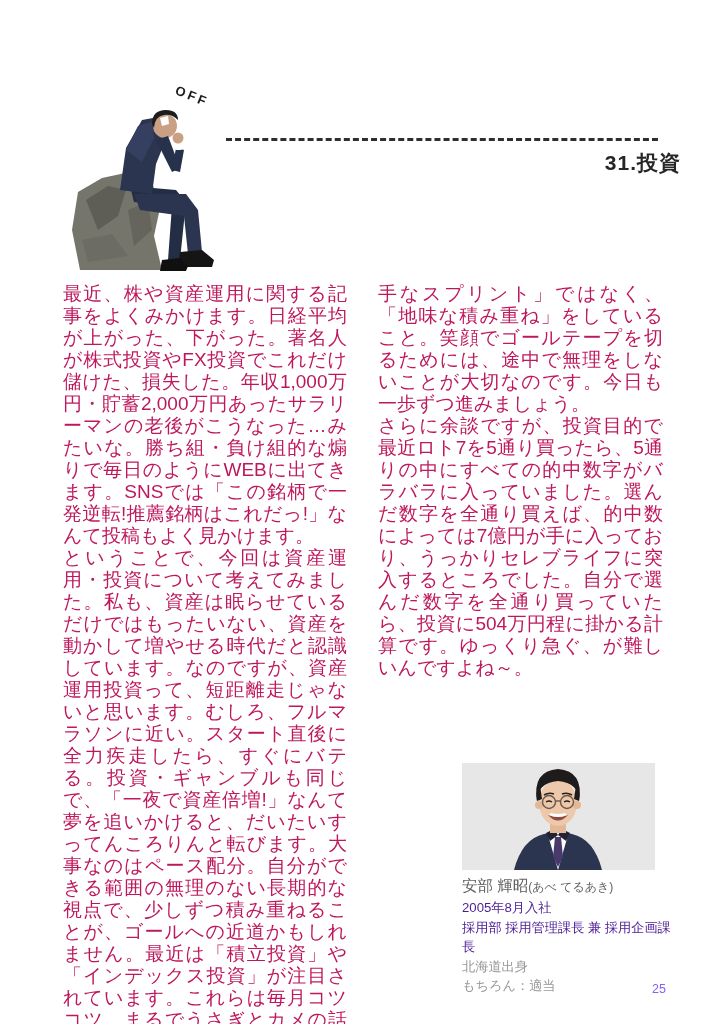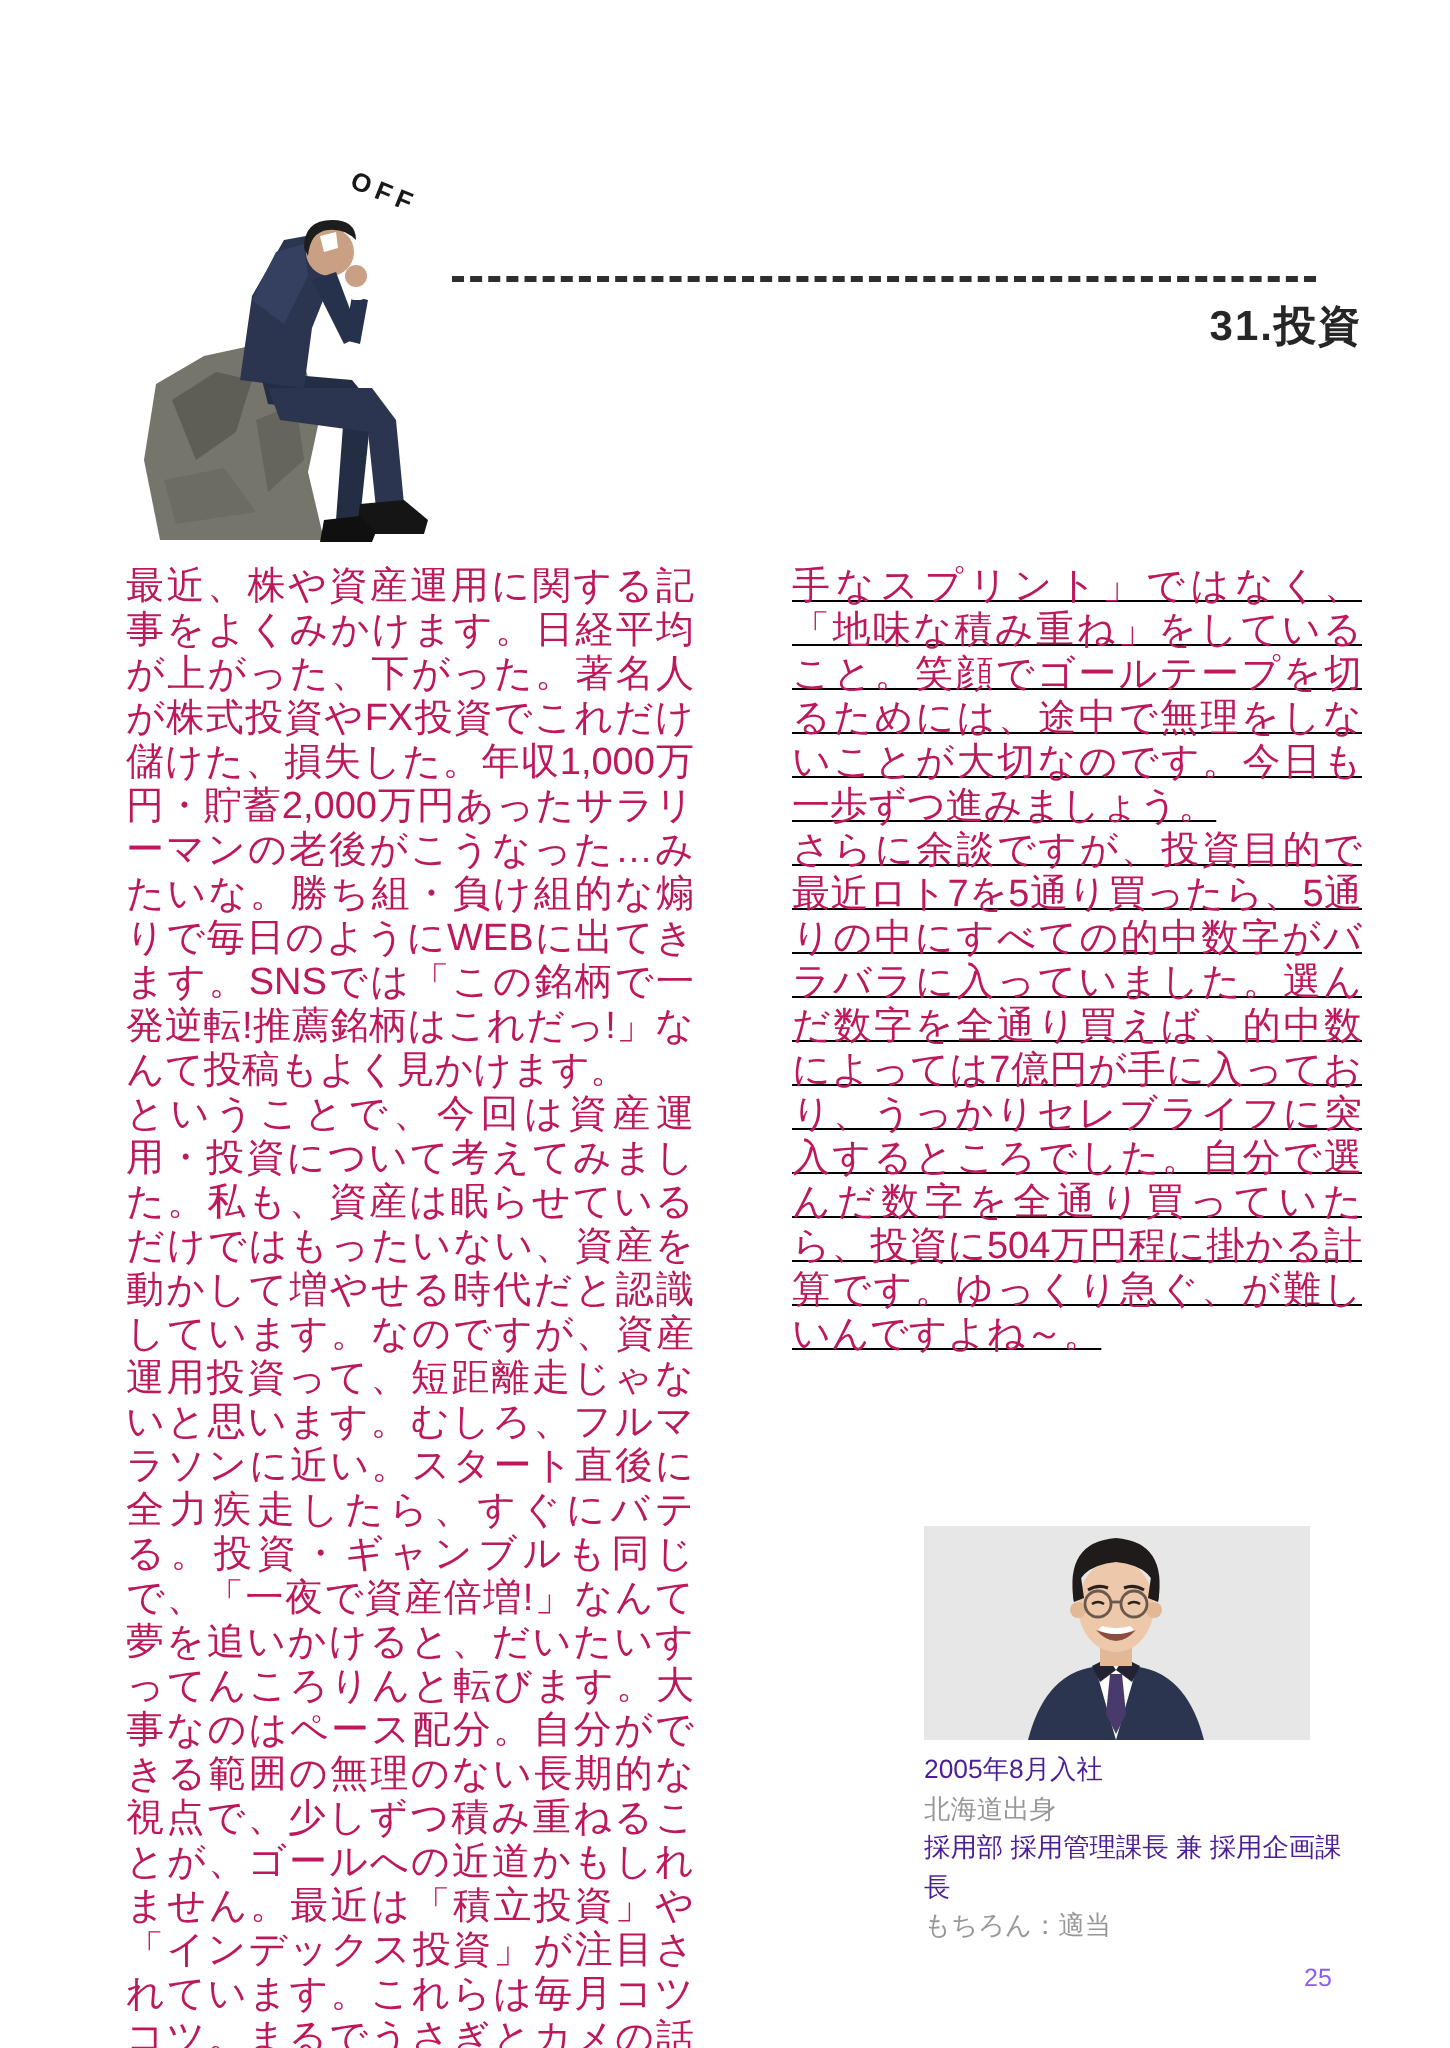--- a/index.html
+++ b/index.html
@@ -24,21 +24,21 @@
     position:absolute; left:226px; top:138px; width:432px; height:0;
     border-top:3px dashed #2e2e2e;
   }
   .issue-label {
     position:absolute; left:443px; top:149px; width:238px;
     text-align:right; font-size:21px; font-weight:800; letter-spacing:1px; color:#262626;
   }
   
   .col { position:absolute; top:283px; }
   .col-left  { left:63px;  width:284px; }
-  .col-right { left:396px; width:285px;text-decoration:underline; }
+  .col-right { left:378px; width:285px; }
   .col p {
     margin:0; font-size:19px; line-height:22px; color:#be185d;
     text-align:justify; text-justify:inter-ideograph;
   }
   
   .portrait-photo { position:absolute; left:462px; top:763px; width:193px; height:107px; }
   .profile { position:absolute; left:462px; top:875px; width:220px; }
   .profile-name { font-size:15.5px; color:#616161; line-height:21px; }
   .profile-name .furigana { font-size:12px; }
   .profile-line { font-size:13.2px; color:#4c1d95; line-height:19.5px; }
@@ -124,21 +124,22 @@
 
       <path d="M84,39 Q87,37 90,39" stroke="#2a221f" stroke-width="1.3" fill="none"></path>
       <path d="M102,39 Q105,37 108,39" stroke="#2a221f" stroke-width="1.3" fill="none"></path>
 
       <path d="M86,52 Q96,63 106,52 Q96,56 86,52 Z" fill="#8c4d42"></path>
       <path d="M87,52 Q96,56 105,52 L103,50 Q96,52 89,50 Z" fill="#ffffff"></path>
     </svg>
   </div>
 
   <div class="profile">
+    <div class="profile-name"><span>安部 輝昭</span><span class="furigana">(あべ てるあき)</span></div>
     <div class="profile-line">2005年8月入社</div>
+    <div class="profile-line">採用部 採用管理課長 兼 採用企画課長</div>
     <div class="profile-line light">北海道出身</div>
-    <div class="profile-line">採用部 採用管理課長 兼 採用企画課長</div>
     <div class="profile-line light">もちろん：適当</div>
   </div>
 
   <div class="page-number">25</div>
 
 </div>
 
 </body></html>

